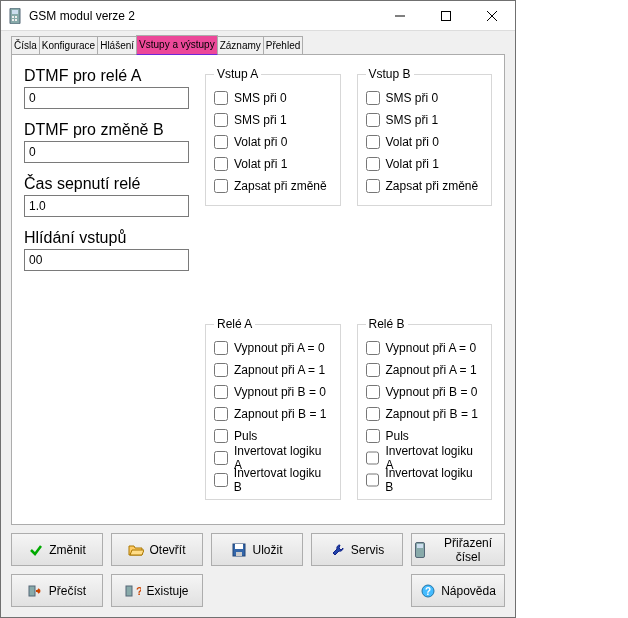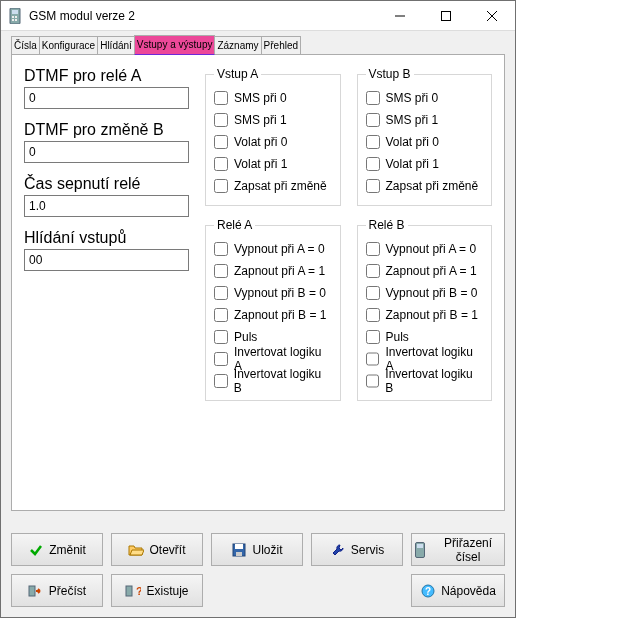--- a/index.html
+++ b/index.html
@@ -108,20 +108,21 @@
   }
   .right-col {
     flex: 1;
     display: flex;
     gap: 16px;
   }
   .sub-col {
     flex: 1;
     display: flex;
     flex-direction: column;
+    justify-content: space-between;
   }
   fieldset {
     border: 1px solid #d7d7d7;
     padding: 6px 8px 8px 8px;
     margin: 0 0 12px 0;
   }
   legend {
     font-size: 12px;
     padding: 0 3px;
   }
@@ -136,21 +137,21 @@
     margin: 0 6px 0 0;
   }
   .chk-row label {
     font-size: 12px;
   }
   .button-bar {
     display: grid;
     grid-template-columns: repeat(4, 92px) 1fr;
     grid-template-rows: 33px 33px;
     gap: 8px;
-    margin-top: 22px;
+    margin-top: 8px;
   }
   .btn {
     border: 1px solid #adadad;
     background: linear-gradient(#f5f5f5, #e1e1e1);
     display: flex;
     align-items: center;
     justify-content: center;
     gap: 5px;
     font-size: 12px;
     font-family: inherit;
@@ -198,21 +199,21 @@
           <line x1="0" y1="0" x2="10" y2="10" stroke="#000" stroke-width="1"></line>
           <line x1="10" y1="0" x2="0" y2="10" stroke="#000" stroke-width="1"></line>
         </svg>
     </div>
   </div>
 
   <div class="content">
     <div class="tabs">
       <div class="tab">Čísla</div>
       <div class="tab">Konfigurace</div>
-      <div class="tab">Hlídání</div>
+      <div class="tab">Hlášení</div>
       <div class="tab active">Vstupy a výstupy</div>
       <div class="tab">Záznamy</div>
       <div class="tab">Přehled</div>
     </div>
 
     <div class="tab-panel">
       <div class="panel-layout">
         <div class="left-col">
           <div class="field-label">DTMF pro relé A</div>
           <input class="field-input" value="0" style="">

